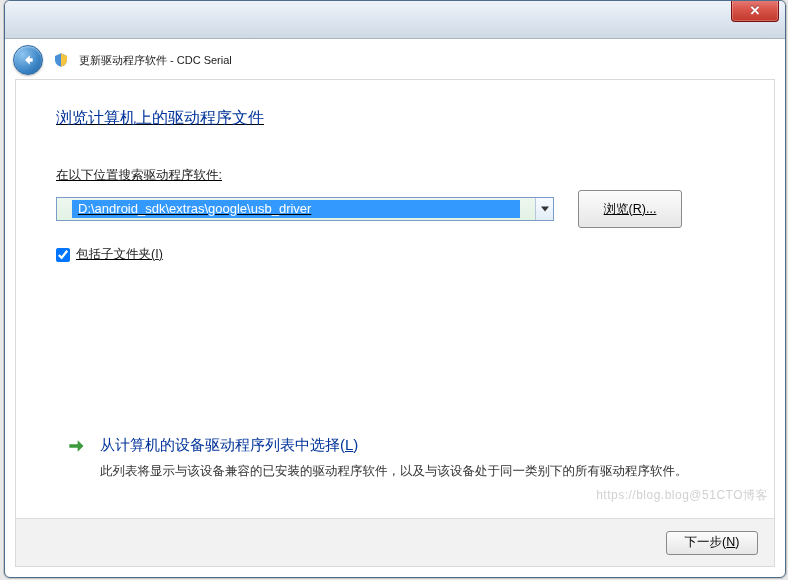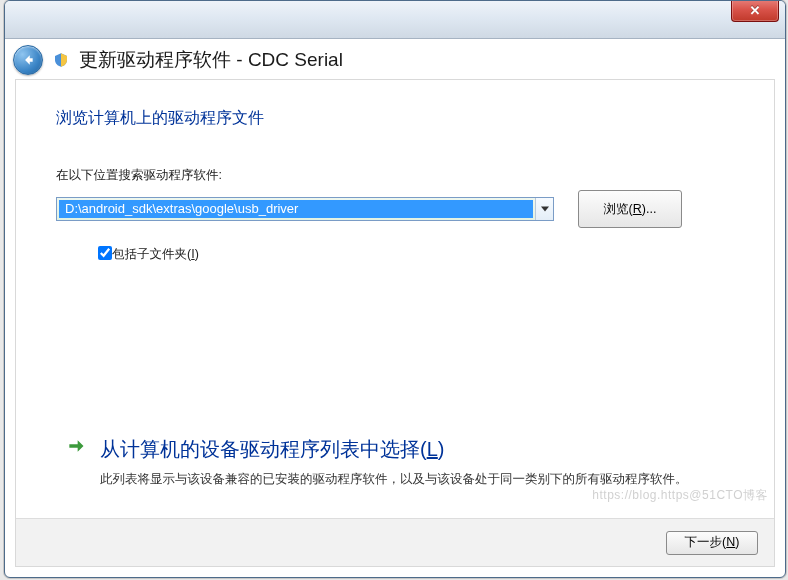--- a/index.html
+++ b/index.html
@@ -13,40 +13,40 @@
   
   .window { position:absolute; left:4px; top:0; right:2px; bottom:2px; background:#fff; border:1px solid #4d6b8a; border-radius:6px; box-shadow:0 0 0 1px rgba(0,0,0,.15); overflow:hidden; }
   .titlebar-area { height:38px; background:linear-gradient(#eef3f9,#dfe8f2 45%,#cfd9e4); border-bottom:1px solid #a6b3c2; position:relative; }
   .close-btn { position:absolute; top:-1px; right:6px; width:48px; height:22px; border:1px solid #7a0f0f; border-top:none; border-radius:0 0 4px 4px; background:linear-gradient(#e67d77,#d9534a 45%,#c0392b); box-shadow:inset 0 0 0 1px rgba(255,255,255,.25); display:flex; align-items:center; justify-content:center; cursor:pointer; }
   .close-btn span { color:#fff; font-weight:bold; font-size:13px; text-shadow:0 -1px 0 rgba(0,0,0,.4); }
 
   .header-row { position:absolute; left:8px; top:44px; right:8px; display:flex; align-items:center; gap:10px; }
   .back-btn { width:30px; height:30px; border-radius:50%; background:radial-gradient(circle at 30% 30%,#8fc5f0,#3b85c6 60%,#1f5f9a); border:1px solid #2b6aa3; box-shadow:inset 0 1px 2px rgba(255,255,255,.6),0 1px 2px rgba(0,0,0,.3); display:flex; align-items:center; justify-content:center; cursor:pointer; }
   .back-btn svg { fill:#fff; }
   .shield { width:16px; height:18px; }
-  .title-text { font-size:19px; color:#1a1a1a; }
+  .title-text { font-size:11px; color:#1a1a1a; }
 
   .wizard-body { position:absolute; left:10px; top:78px; right:10px; bottom:10px; background:#fff; border:1px solid #d9d9d9; }
-  .content { padding:28px 40px 0 40px; }
+  .content { padding:28px 40px 0 40px;text-decoration:underline; }
   .heading { color:#003399; font-size:16px; font-weight:400; margin-bottom:38px; }
   .label { font-size:12.5px; color:#222; margin-bottom:6px; }
 
   .path-row { display:flex; align-items:center; gap:24px; margin-bottom:18px; }
   .combo { flex:0 0 498px; height:24px; border:1px solid #7a9cc6; background:linear-gradient(#eef7ef,#e2f2e3); position:relative; display:flex; align-items:center; }
-  .combo-text { flex:1; padding:0 6px; font-size:13px; color:#fff; background:#3399ff; height:18px; line-height:18px; margin:2px; }
+  .combo-text { flex:1; padding:0 6px; font-size:13px; color:#fff; background:#3399ff; height:18px; line-height:18px; margin:15px; }
   .combo-arrow { width:18px; height:100%; border-left:1px solid #b8c8da; display:flex; align-items:center; justify-content:center; cursor:pointer; background:linear-gradient(#f7fbff,#e4eef7); }
   .browse-btn { width:104px; height:38px; border:1px solid #8a8a8a; border-radius:3px; background:linear-gradient(#fcfcfc,#e6e6e6); font-size:12.5px; cursor:pointer; }
   .browse-btn u { text-decoration:underline; }
 
-  .check-row { display:flex; font-size:12.5px; color:#222;margin-left:42px; }
+  .check-row { display:flex; align-items:center; gap:6px; font-size:12.5px; color:#222; }
   .check-row input { width:14px; height:14px; }
 
   .alt-option { position:absolute; left:50px; right:40px; top:356px; display:flex; gap:14px; cursor:pointer; }
   .arrow-ico { width:20px; height:20px; flex:0 0 20px; }
-  .alt-title { color:#003399; font-size:20px; margin-bottom:6px; }
+  .alt-title { color:#003399; font-size:15px; margin-bottom:6px; }
   .alt-desc { font-size:12.5px; color:#333; line-height:1.6;text-align:center; }
 
   .footer { position:absolute; left:0; right:0; bottom:0; height:48px; border-top:1px solid #ddd; background:#f2f2f2; display:flex; align-items:center; justify-content:flex-end; padding-right:16px; }
   .footer button { min-width:92px; height:24px; border:1px solid #8a8a8a; border-radius:3px; background:linear-gradient(#fcfcfc,#e6e6e6); font-size:12.5px; cursor:pointer; }
 
   .watermark { position:absolute; right:6px; bottom:62px; font-size:12px; color:rgba(120,120,120,.35); letter-spacing:.5px; pointer-events:none; }
 </style>
 </head>
 <body>
 
@@ -106,21 +106,21 @@
       <svg class="arrow-ico" viewBox="0 0 24 24">
           <circle cx="12" cy="12" r="0" fill="none"></circle>
           <path fill="#3c9a3c" d="M4 10h10V5l7 7-7 7v-5H4z"></path>
         </svg>
       <div>
         <div class="alt-title"><span>从计算机的设备驱动程序列表中选择(</span><u>L</u><span>)</span></div>
         <div class="alt-desc">此列表将显示与该设备兼容的已安装的驱动程序软件，以及与该设备处于同一类别下的所有驱动程序软件。</div>
       </div>
     </div>
 
-    <div class="watermark">https://blog.https@51CTO博客</div>
+    <div class="watermark">https://blog.blog@51CTO博客</div>
 
     <div class="footer">
       <button>
         <span>下一步(</span><u>N</u><span>)</span>
       </button>
     </div>
   </div>
 </div>
 
 </body></html>

